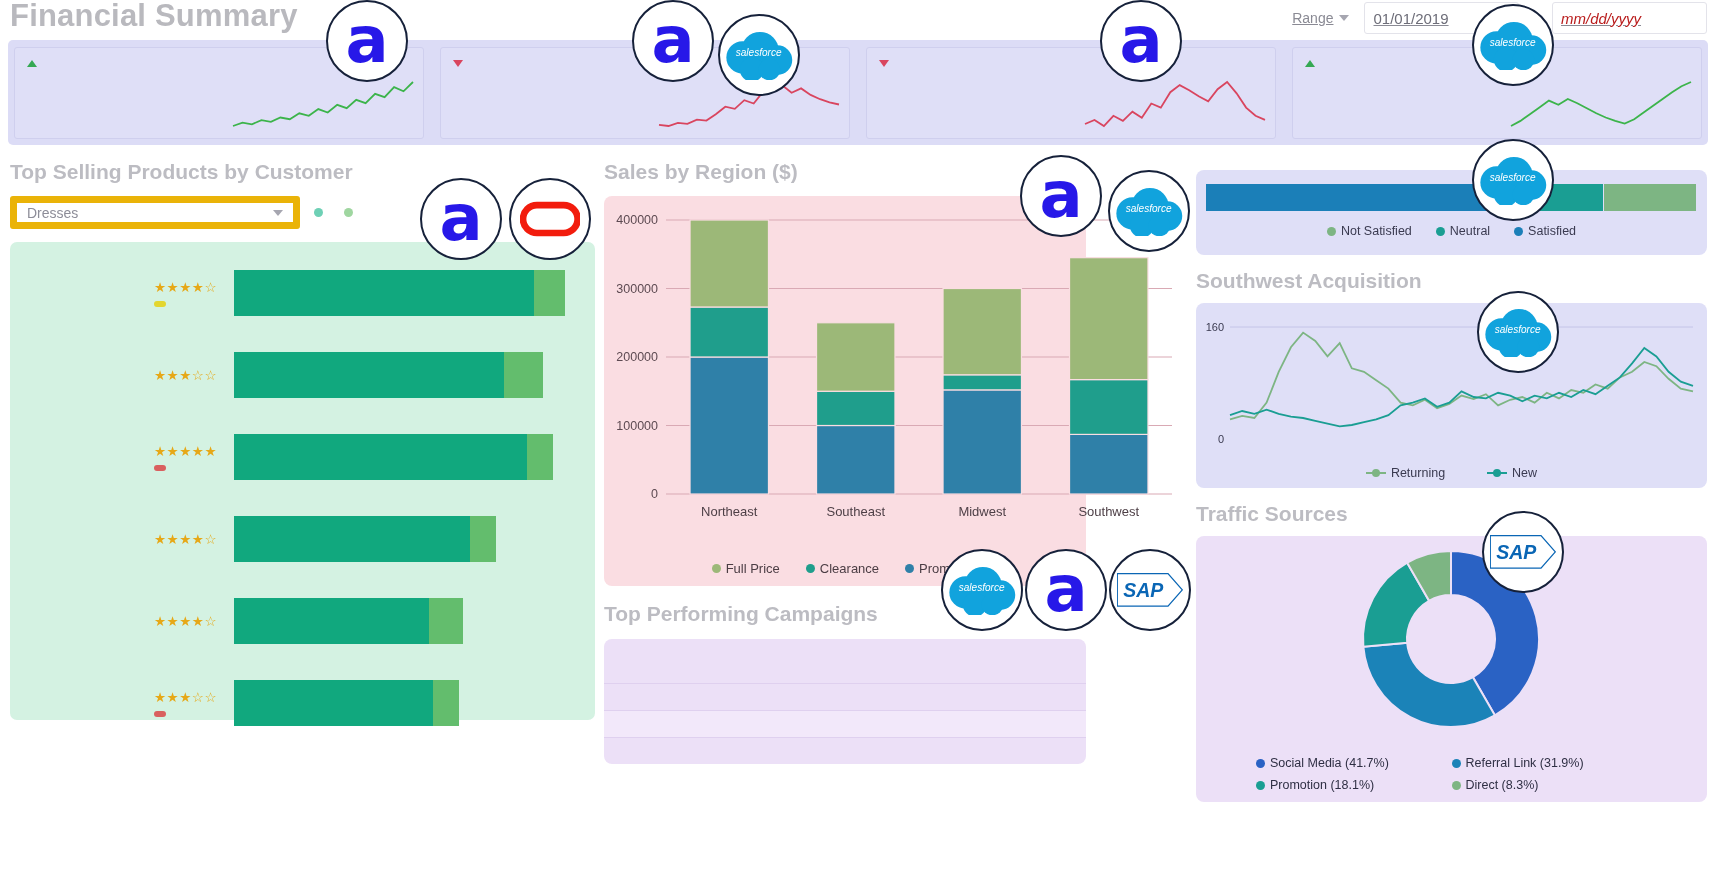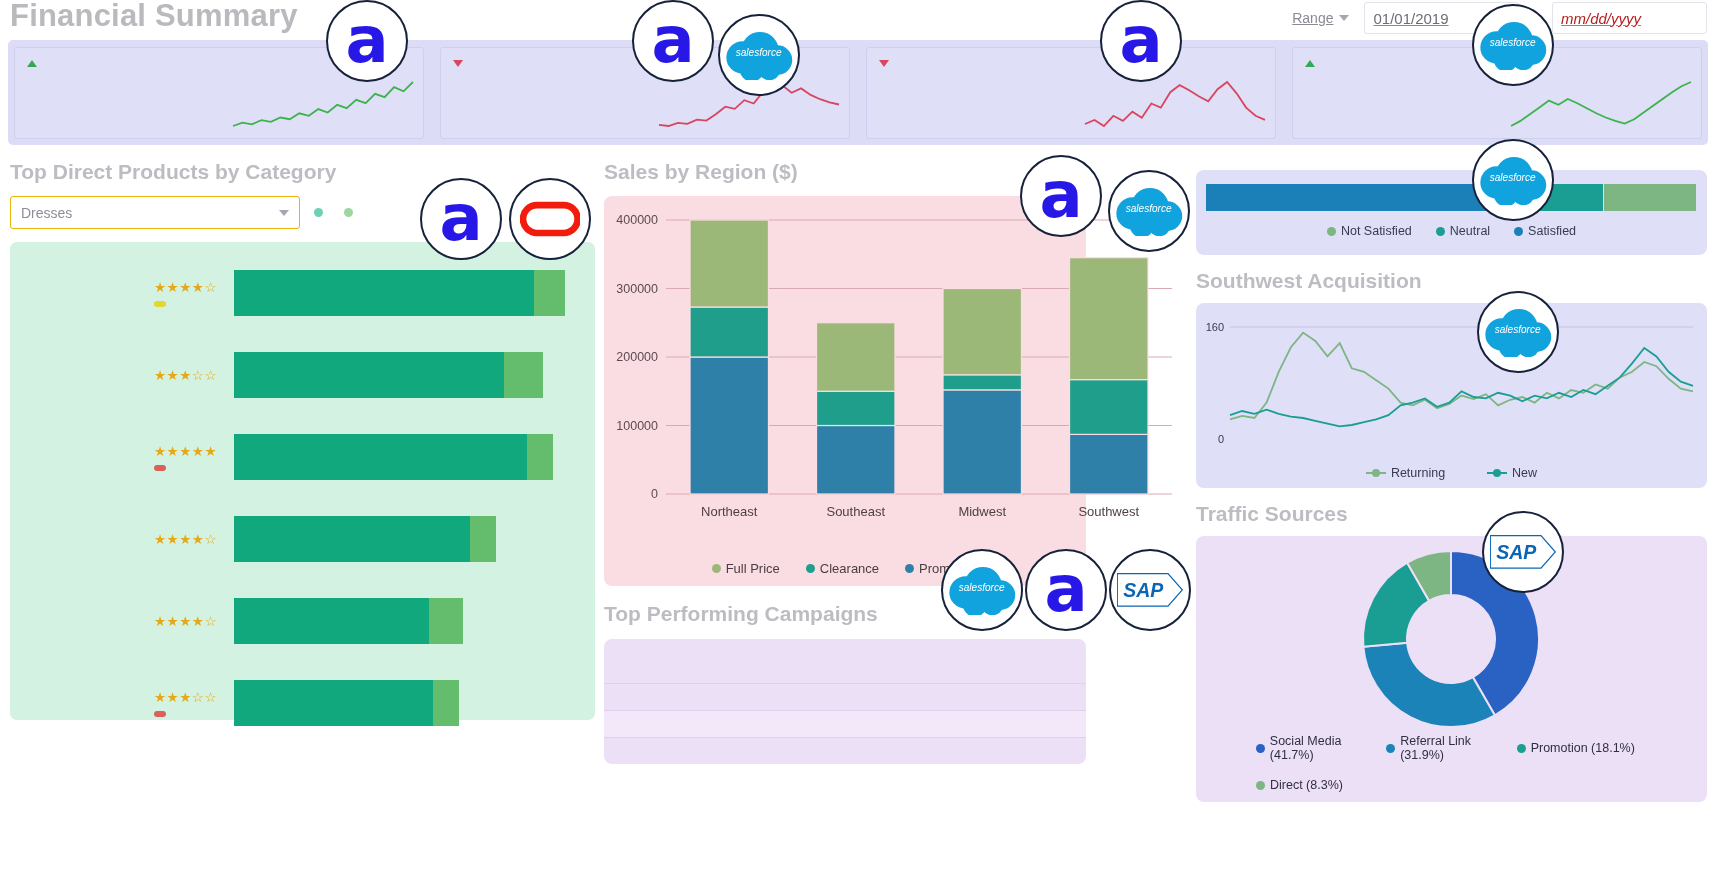--- a/index.html
+++ b/index.html
@@ -55,21 +55,21 @@
   .tri-dn { width:0;height:0;border-left:5px solid transparent;border-right:5px solid transparent;border-top:7px solid #d9455f; }
   .spark { position: absolute; right: 8px; bottom: 8px; }
 
   
   .sec-title { font-size: 21px; font-weight: bold; color: #bcbcc2; }
 
   
   .left-col { position: absolute; left: 10px; top: 160px; width: 585px; }
   .cat-controls { display: flex; align-items: center; gap: 14px; margin-top: 12px; }
   .cat-select {
-    width: 290px; height: 33px; border: 1px solid #eab308; border-radius: 3px;
+    width: 290px; height: 33px; border: 7px solid #eab308; border-radius: 3px;
     background: #fff; display: flex; align-items: center; justify-content: space-between;
     padding: 0 10px; font-size: 14px; color: #8d8d98;
   }
   .legend-inline { display: flex; align-items: center; gap: 16px; font-size: 12.5px; color: #9d9da8; }
   .lg { display: flex; align-items: center; gap: 5px; }
   .dot { width: 9px; height: 9px; border-radius: 50%; display: inline-block; }
 
   .prod-panel {
     margin-top: 13px; background: #d4f2e2; border-radius: 7px;
     padding: 10px 0 14px 0; position: relative; height: 478px;
@@ -116,21 +116,21 @@
   .sat-bar { display: flex; height: 27px; width: 100%; }
   .sat-legend { display: flex; justify-content: center; gap: 24px; font-size: 12.5px; color: #3a3a50; margin-top: 13px; }
   .acq-card { height: 185px; padding: 6px 0 12px 0; }
   .acq-legend { display: flex; justify-content: center; gap: 42px; font-size: 12.5px; color: #3a3a50;
                 position: absolute; bottom: 8px; width: 100%; }
   .lg-line { width: 20px; height: 2px; display: inline-block; position: relative; }
   .lg-line::after { content: ""; position: absolute; left: 6px; top: -3px; width: 8px; height: 8px;
                     border-radius: 50%; background: inherit; }
   .traf-card { background: #ece0f7; border-radius: 8px; margin-top: 10px; height: 266px; position: relative; }
   .traf-legend { position: absolute; bottom: 10px; left: 0; width: 100%;
-                 display: grid; grid-template-columns: 1fr 1fr 1fr; row-gap: 16px;
+                 display: grid; grid-template-columns: 1fr 1fr; row-gap: 8px;
                  padding: 0 60px; font-size: 12.5px; color: #2f2f44; }
 
   
   .logo { position: absolute; border-radius: 50%; background: #fff; border: 2px solid #16213a;
           display: flex; align-items: center; justify-content: center; z-index: 50; overflow: hidden; }
   .logo-a { font-family: "DejaVu Sans", sans-serif; font-weight: bold; color: #2718e8; }
 </style>
 </head>
 <body>
 
@@ -195,21 +195,21 @@
           <span class="tri-up"></span>
           <span></span>
         </div>
         <svg width="185" height="52" class="spark">
           <path d="M0.0 44.0 L9.5 38.9 L18.9 32.2 L28.4 25.4 L37.9 18.6 L47.4 22.8 L56.8 16.9 L66.3 21.2 L75.8 26.2 L85.3 31.3 L94.7 35.5 L104.2 38.9 L113.7 41.5 L123.2 37.2 L132.6 30.5 L142.1 23.7 L151.6 16.9 L161.1 10.2 L170.5 4.2 L180.0 0.0" fill="none" stroke="#3cb44b" stroke-width="1.8" transform="translate(3,4)"></path>
         </svg>
       </div>
     </div>
 
   <div class="left-col">
-    <div class="sec-title">Top Direct Products by Category</div>
+    <div class="sec-title">Top Selling Products by Customer</div>
     <div class="cat-controls">
       <div class="cat-select">
         <span>Dresses</span>
         <span class="caret"></span>
       </div>
       <div class="legend-inline" id="prod-legend">
           <div class="lg">
             <span class="dot" style="background:#6ed0b5"></span>
             <span></span>
           </div>

